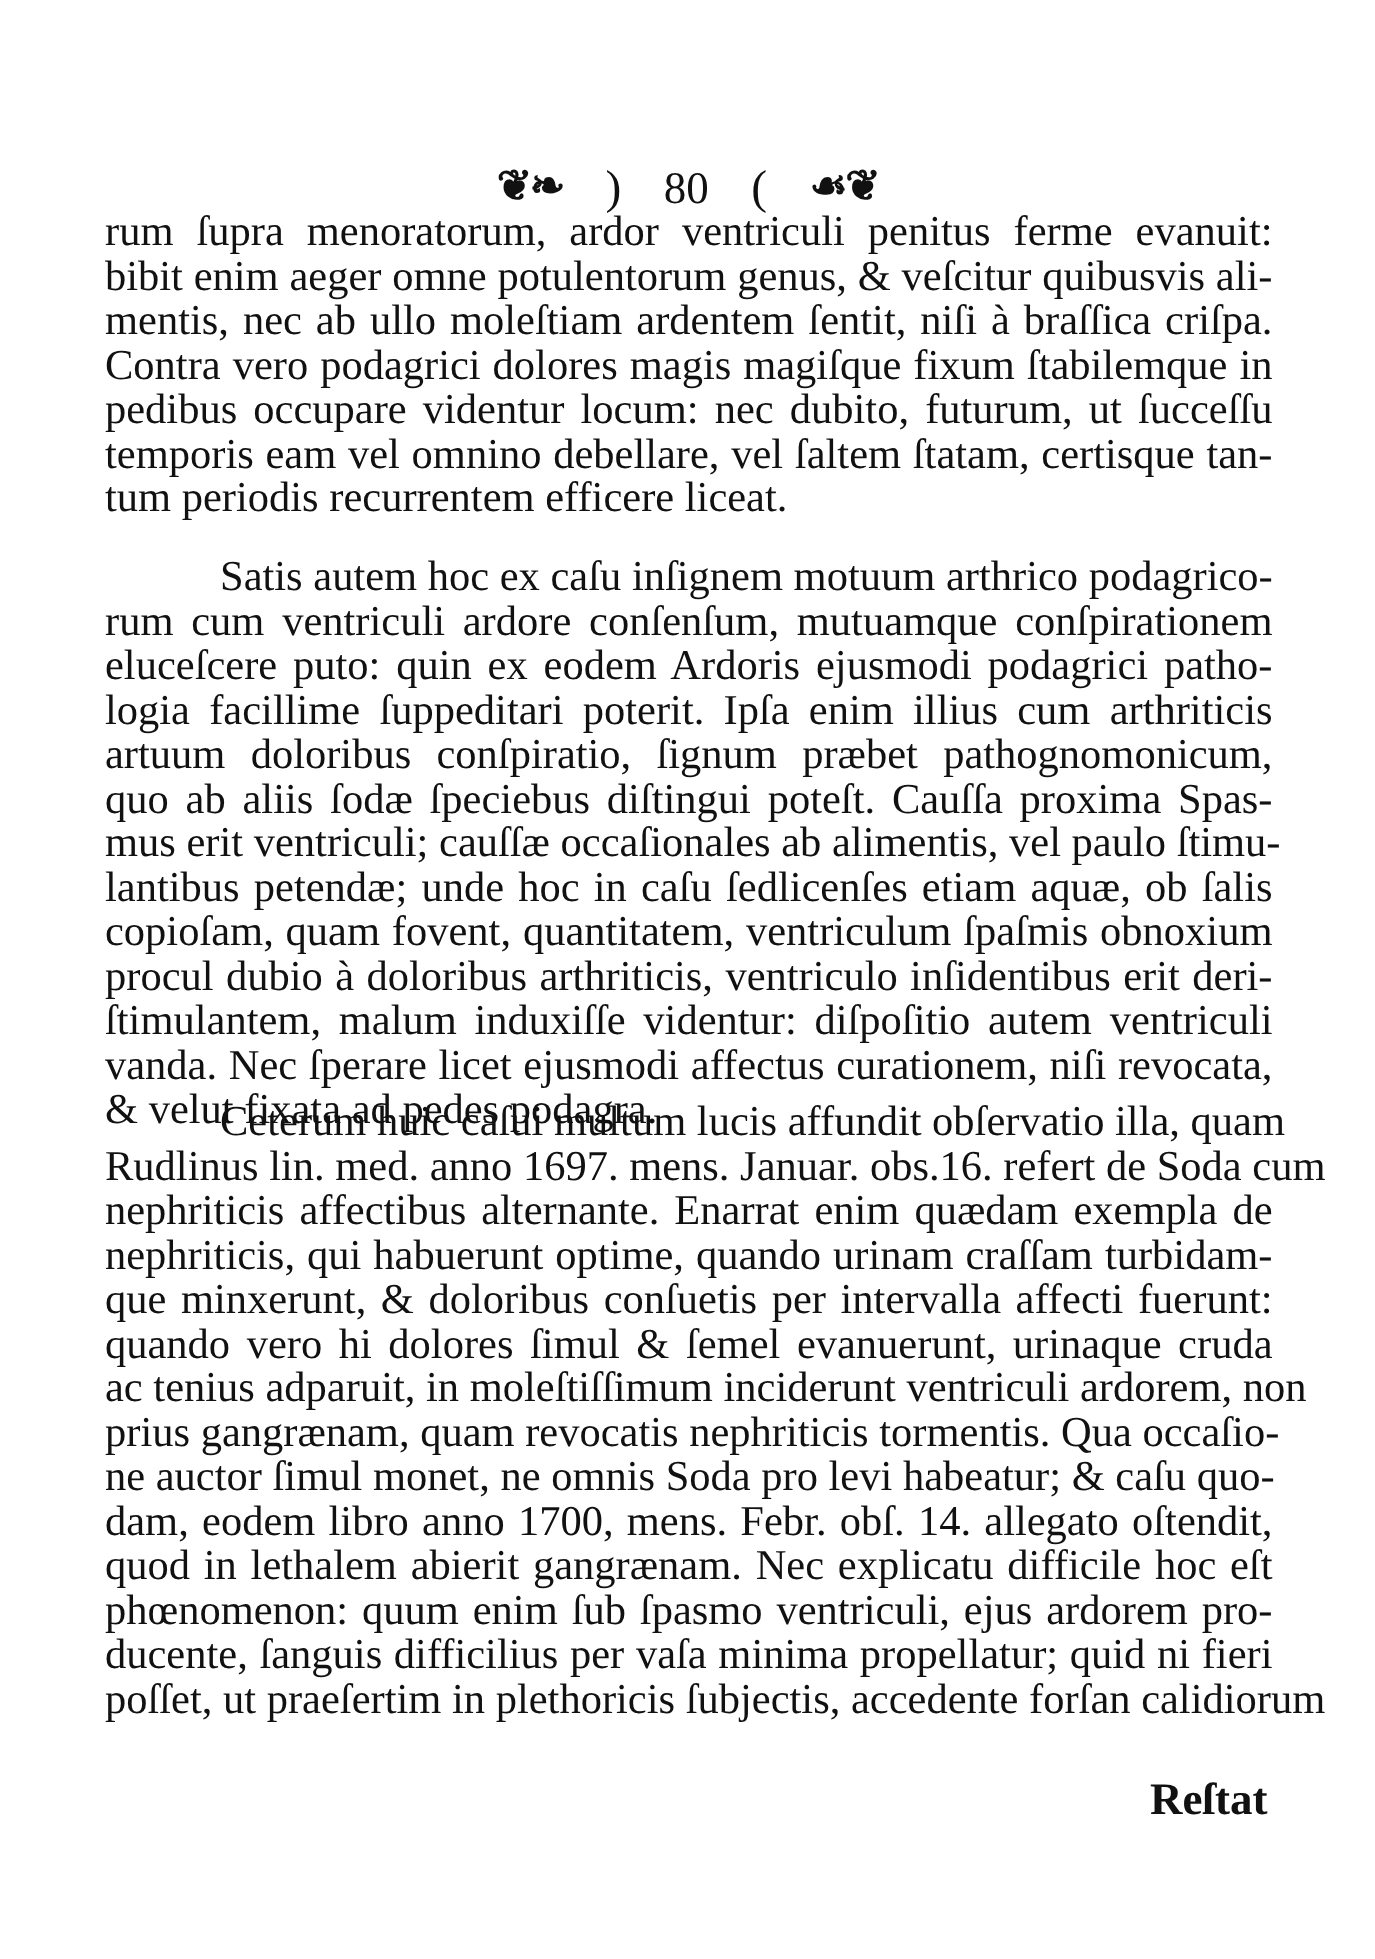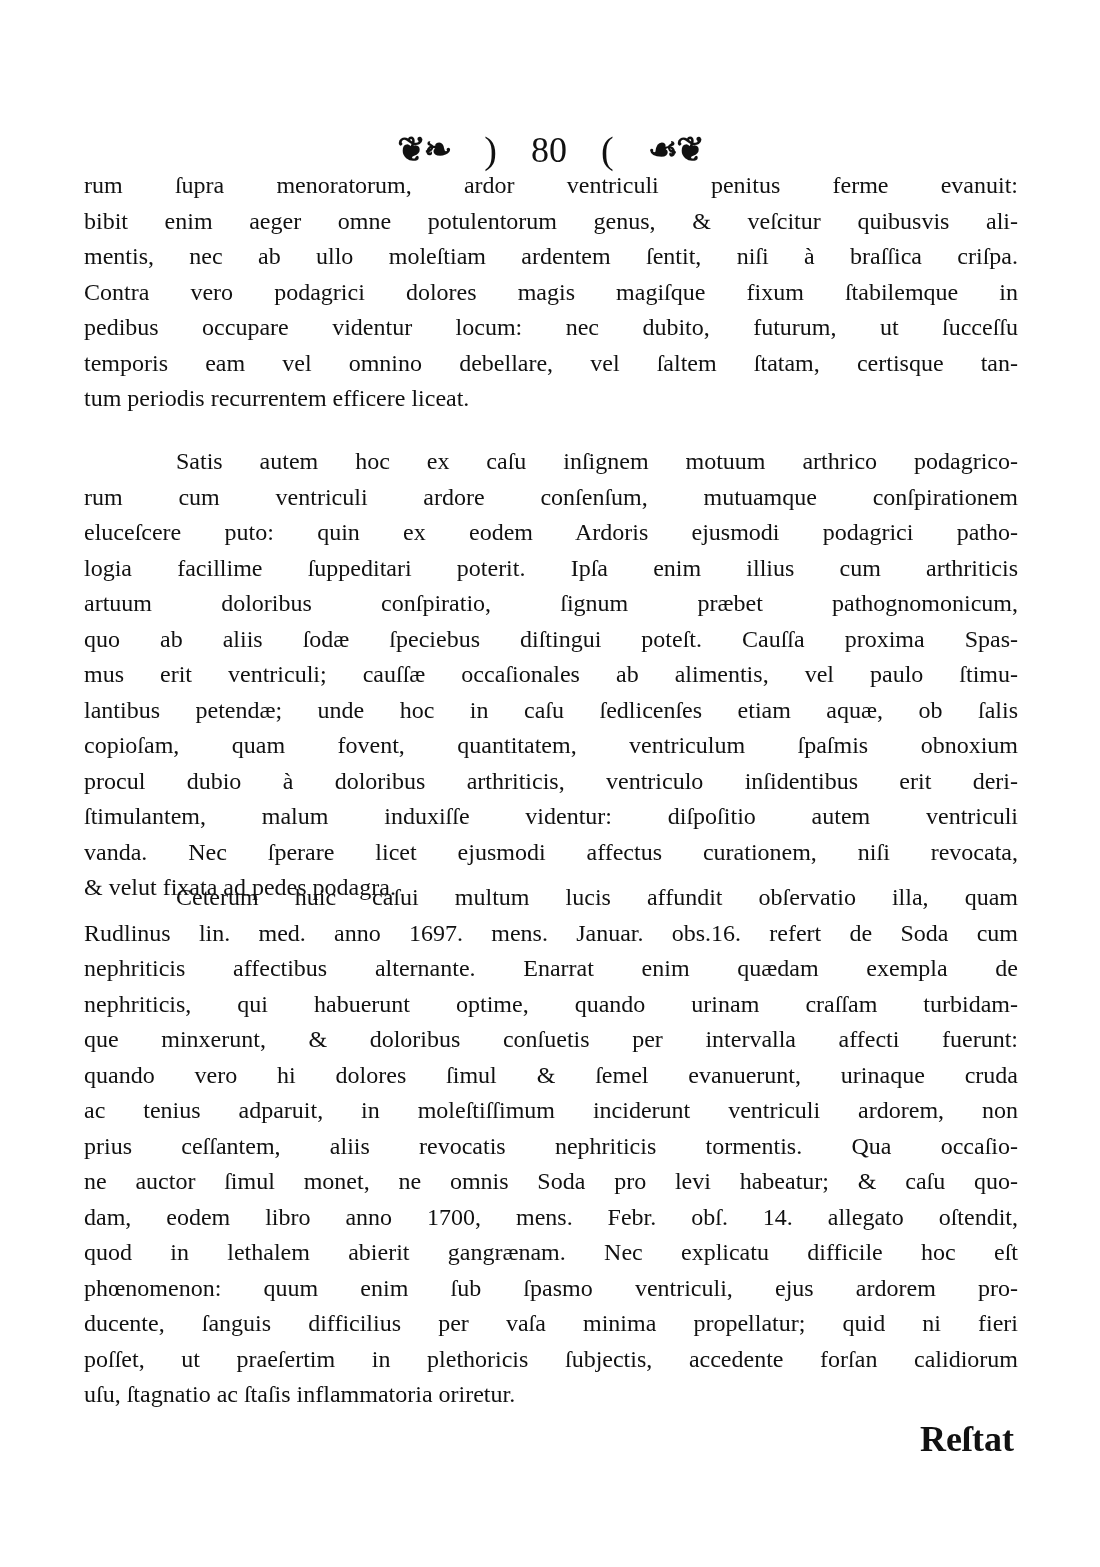--- a/index.html
+++ b/index.html
@@ -11,21 +11,21 @@
   .header {
     position: absolute; top: 128px; left: 0; width: 1100px;
     display: flex; justify-content: center; align-items: center;
     gap: 34px; font-size: 36px; line-height: 44px;
   }
   .orn { font-size: 34px; font-weight: bold; letter-spacing: -2px; }
   .paren { font-size: 38px; }
   .page { position: absolute; left: 84px; width: 934px; }
   .line {
     display: block; white-space: nowrap;
-    font-size: 24px; line-height: 35.5px; height: 35.5px;
+    font-size: 34px; line-height: 35.5px; height: 35.5px;
     text-align: justify; text-align-last: justify;
   }
   .line.last { text-align-last: left; }
   .indent { padding-left: 92px; }
   .p1 { top: 168px; }
   .p2 { top: 444px; }
   .p3 { top: 880px; }
   .catch {
     position: absolute; right: 86px; top: 1418px;
     font-size: 36px; font-weight: bold;
@@ -67,23 +67,22 @@
     <span class="line last">&amp; velut fixata ad pedes podagra.</span>
   </div>
 <div class="page p3">
     <span class="line indent">Ceterum huic caſui multum lucis affundit obſervatio illa, quam</span>
     <span class="line">Rudlinus lin. med. anno 1697. mens. Januar. obs.16. refert de Soda cum</span>
     <span class="line">nephriticis affectibus alternante. Enarrat enim quædam exempla de</span>
     <span class="line">nephriticis, qui habuerunt optime, quando urinam craſſam turbidam-</span>
     <span class="line">que minxerunt, &amp; doloribus conſuetis per intervalla affecti fuerunt:</span>
     <span class="line">quando vero hi dolores ſimul &amp; ſemel evanuerunt, urinaque cruda</span>
     <span class="line">ac tenius adparuit, in moleſtiſſimum inciderunt ventriculi ardorem, non</span>
-    <span class="line">prius ceſſantem, aliis revocatis nephriticis tormentis. Qua occaſio-</span>
+    <span class="line">prius gangrænam, quam revocatis nephriticis tormentis. Qua occaſio-</span>
     <span class="line">ne auctor ſimul monet, ne omnis Soda pro levi habeatur; &amp; caſu quo-</span>
     <span class="line">dam, eodem libro anno 1700, mens. Febr. obſ. 14. allegato oſtendit,</span>
     <span class="line">quod in lethalem abierit gangrænam. Nec explicatu difficile hoc eſt</span>
     <span class="line">phœnomenon: quum enim ſub ſpasmo ventriculi, ejus ardorem pro-</span>
     <span class="line">ducente, ſanguis difficilius per vaſa minima propellatur; quid ni fieri</span>
     <span class="line">poſſet, ut praeſertim in plethoricis ſubjectis, accedente forſan calidiorum</span>
-    <span class="line last">uſu, ſtagnatio ac ſtaſis inflammatoria oriretur.</span>
   </div>
 
 <div class="catch">Reſtat</div>
 
 </body></html>

